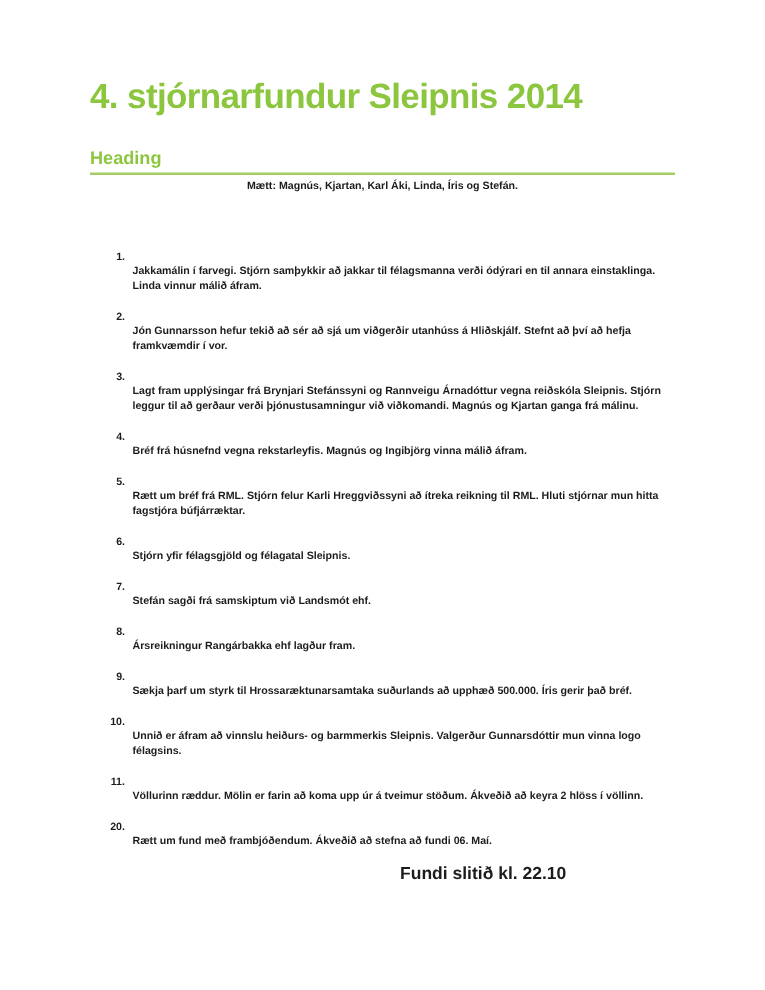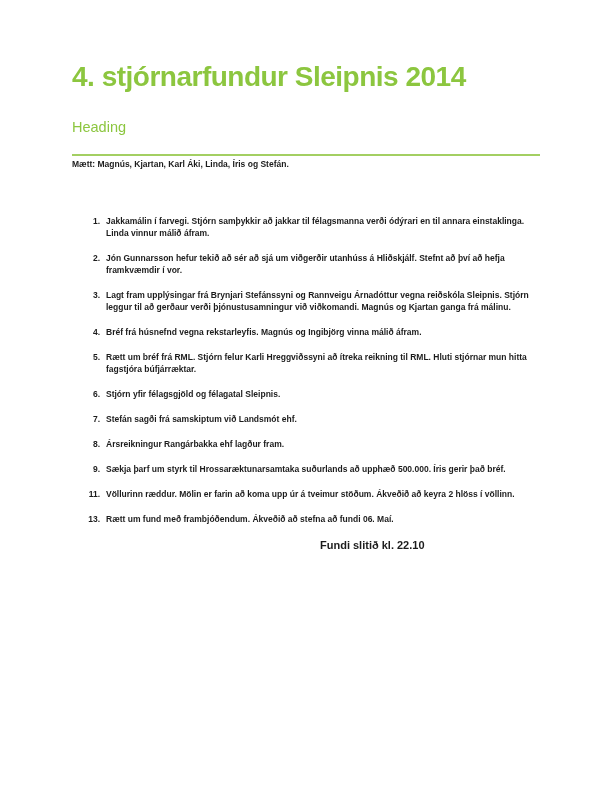--- a/index.html
+++ b/index.html
@@ -20,31 +20,32 @@
     margin-top: 62px;
     font-size: 28px;
     font-weight: 700;
     letter-spacing: -0.5px;
     color: var(--accent);
     line-height: 1.1;
   }
   .section-heading {
     margin-top: 27px;
     font-size: 14.5px;
-    font-weight: 400;
+    font-weight: 700;
     color: var(--accent);
     border-bottom: 2px solid var(--accent-line);
-    padding-bottom: 18px;
+    padding-bottom: 2px;
     line-height: 1.1;
   }
   .attendees {
     margin-top: 3px;
     font-size: 8.5px;
     font-weight: 700;
     line-height: 11px;
+    text-align: center;
   }
   ol.minutes {
     list-style: none;
     margin-top: 45px;
     padding-left: 14px;
   }
   ol.minutes li {
     display: flex;
     margin-bottom: 13px;
     font-size: 8.5px;
@@ -52,25 +53,26 @@
     line-height: 12px;
   }
   ol.minutes .num {
     flex: 0 0 14px;
     text-align: right;
     padding-right: 0;
   }
   ol.minutes .txt {
     margin-left: 6px;
     flex: 1;
+    margin-top: 11px;
   }
   .closing {
     margin-left: 248px;
     margin-top: 14px;
-    font-size: 11px;
+    font-size: 14px;
     font-weight: 700;
     line-height: 12px;
   }
   .closing .line { margin-bottom: 8px; }
 </style>
 </head>
 <body>
 
 <div class="page">
   <div class="content">
@@ -112,25 +114,29 @@
         </li>
         <li>
           <span class="num">8.</span>
           <span class="txt">Ársreikningur Rangárbakka ehf lagður fram.</span>
         </li>
         <li>
           <span class="num">9.</span>
           <span class="txt">Sækja þarf um styrk til Hrossaræktunarsamtaka suðurlands að upphæð 500.000. Íris gerir það bréf.</span>
         </li>
         <li>
+          <span class="num">10.</span>
+          <span class="txt">Unnið er áfram að vinnslu heiðurs- og barmmerkis Sleipnis. Valgerður Gunnarsdóttir mun vinna logo félagsins.</span>
+        </li>
+        <li>
           <span class="num">11.</span>
           <span class="txt">Völlurinn ræddur. Mölin er farin að koma upp úr á tveimur stöðum. Ákveðið að keyra 2 hlöss í völlinn.</span>
         </li>
         <li>
-          <span class="num">13.</span>
+          <span class="num">20.</span>
           <span class="txt">Rætt um fund með frambjóðendum. Ákveðið að stefna að fundi 06. Maí.</span>
         </li>
       </ol>
 
     <div class="closing">
       <div class="line">Fundi slitið kl. 22.10</div>
     </div>
 
   </div>
 </div>

